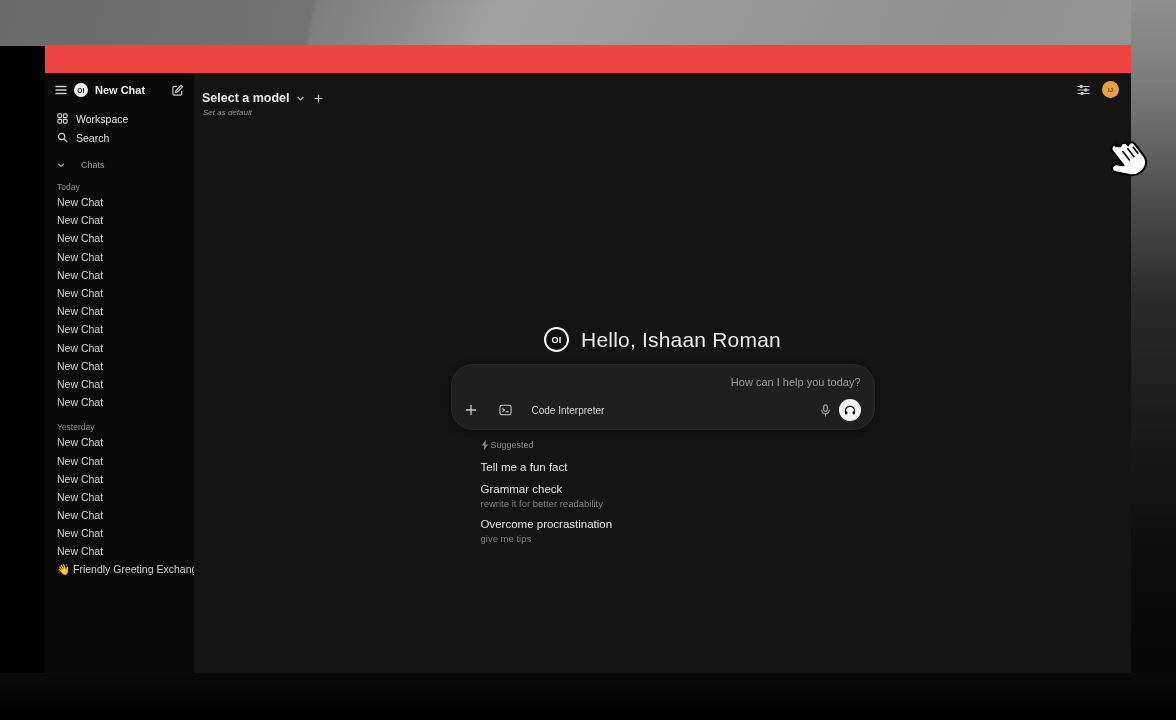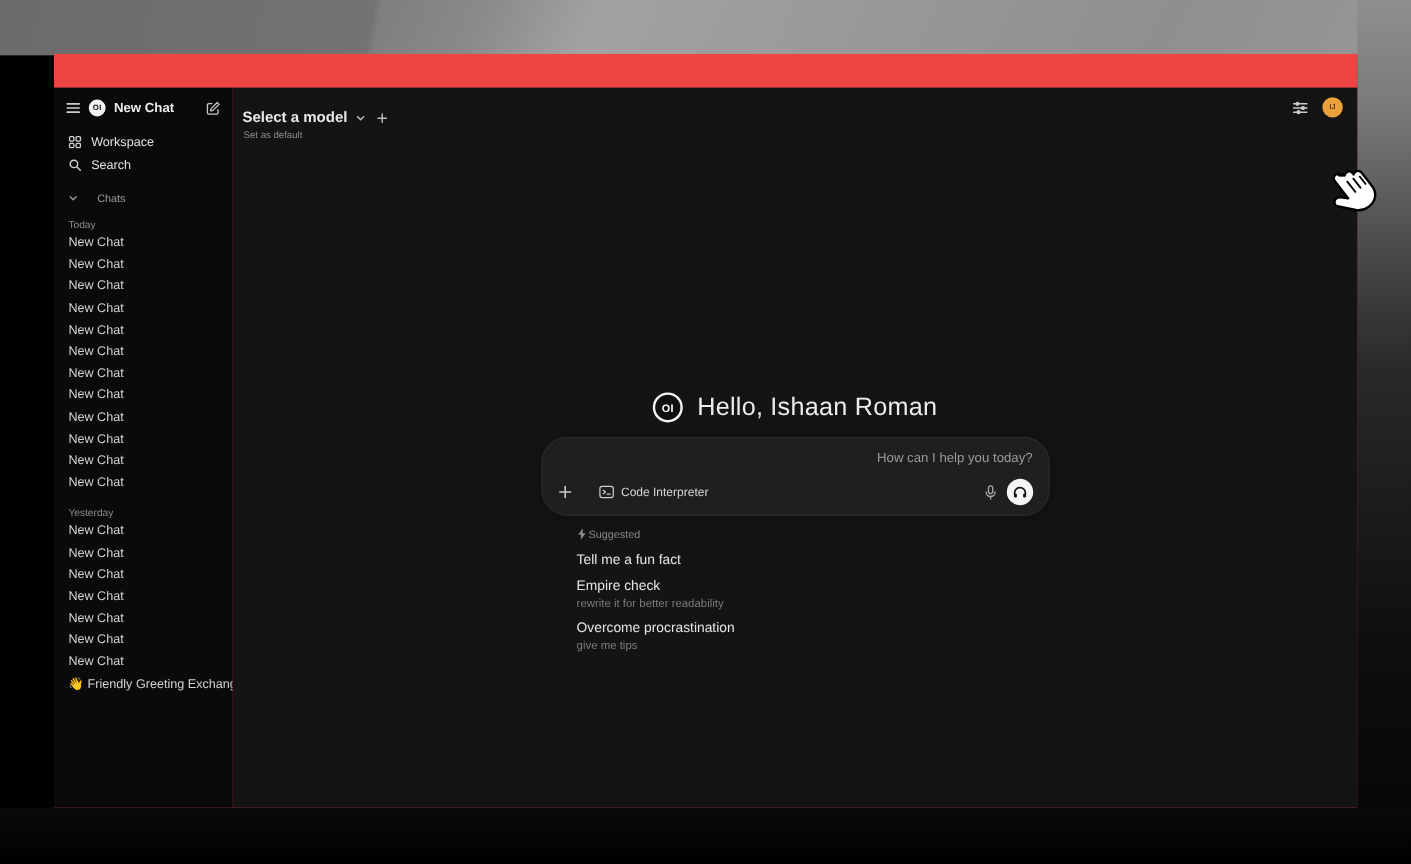--- a/index.html
+++ b/index.html
@@ -42,36 +42,36 @@
   .sb-section { display:flex; align-items:center; gap:16px; padding:0 12px; margin-top:11px; height:13px; font-size:9px; color:#9a9a9a; }
   .sb-group-label { padding:0 12px; margin-top:9px; height:13px; font-size:8.5px; color:#8b8b8b; display:flex; align-items:center; }
   .sb-chat { height:18.2px; padding:0 12px; font-size:10.5px; color:#d2d2d2; display:flex; align-items:center; cursor:pointer; white-space:nowrap; }
   .sb-chat-named { font-size:10.5px; }
 
   
   .main { flex:1; background:#141414; position:relative; color:#e8e8e8; }
   .model-select { position:absolute; left:8px; top:18px; }
   .model-row { display:flex; align-items:center; gap:6px; cursor:pointer; }
   .model-label { font-size:12.5px; font-weight:bold; color:#eaeaea; }
-  .model-sub { font-size:8px; color:#8d8d8d; margin-top:3px; margin-left:1px; }
+  .model-sub { font-size:8px; color:#8d8d8d; margin-top:3px; margin-left:1px;font-style:italic; }
   .top-right { position:absolute; right:12px; top:8px; display:flex; align-items:center; gap:12px; }
   .avatar { width:17px; height:17px; border-radius:50%; display:flex; align-items:center; justify-content:center;
     font-size:6px; font-weight:bold; color:#5a3a00; cursor:pointer; }
 
   .center-col { position:absolute; left:0; right:0; top:254px; display:flex; flex-direction:column; align-items:center; }
   .greeting-row { display:flex; align-items:center; gap:12px; }
   .logo-big { width:25px; height:25px; border-radius:50%; border:2.5px solid #f5f5f5; background:#101010;
     display:flex; align-items:center; justify-content:center; color:#fff; font-size:9px; font-weight:bold; letter-spacing:0.3px; }
   .greeting-text { font-size:21px; font-weight:500; color:#ececec; letter-spacing:0.2px; }
 
   .prompt-box { width:424px; margin-top:12px; background:#1f1f20; border:1px solid rgba(255,255,255,0.05);
     border-radius:22px; padding:11px 13px 8px 13px; box-shadow:0 2px 10px rgba(0,0,0,0.35); }
   .prompt-placeholder { font-size:11px; color:#9b9b9b;text-align:right; }
   .prompt-row2 { display:flex; align-items:center; margin-top:11px; gap:8px; }
-  .ci-chip { display:flex; align-items:center; gap:6px; margin-left:14px; cursor:pointer; }
+  .ci-chip { display:flex; align-items:center; gap:20px; margin-left:14px; cursor:pointer; }
   .ci-label { font-size:10px; font-weight:500; color:#d6d6d6; }
   .prompt-flex { flex:1; }
   .headset-btn { width:22px; height:22px; border-radius:50%; background:#f5f5f5; color:#111;
     display:flex; align-items:center; justify-content:center; cursor:pointer; }
 
   .suggested-wrap { width:424px; margin-top:8px; padding-left:30px; }
   .suggested-head { display:flex; align-items:center; gap:2px; font-size:9px; color:#8a8a8a; height:14px; }
   .sg-item { margin-top:9px; cursor:pointer; }
   .sg-title { font-size:11.5px; font-weight:500; color:#e6e6e6; line-height:13px; }
   .sg-sub { font-size:9.5px; color:#7c7c7c; margin-top:3px; line-height:10px; }
@@ -268,21 +268,21 @@
             </span>
             <span>Suggested</span>
           </div>
           <div>
 
               <div class="sg-item">
                 <div class="sg-title">Tell me a fun fact</div>
               </div>
 
               <div class="sg-item">
-                <div class="sg-title">Empire check</div>
+                <div class="sg-title">Grammar check</div>
                 <div class="sg-sub">rewrite it for better readability</div>
               </div>
 
               <div class="sg-item">
                 <div class="sg-title">Overcome procrastination</div>
                 <div class="sg-sub">give me tips</div>
               </div>
             </div>
         </div>
 

